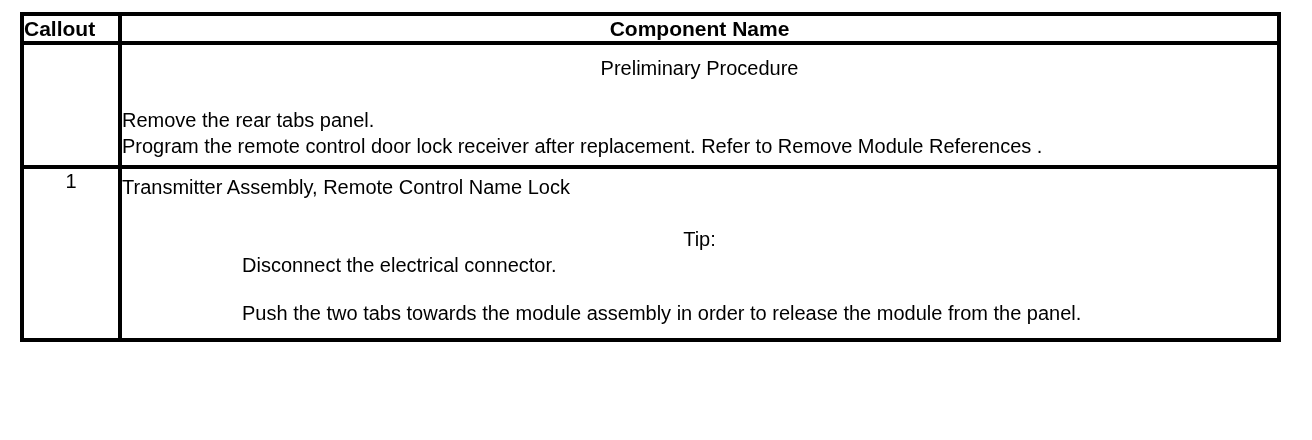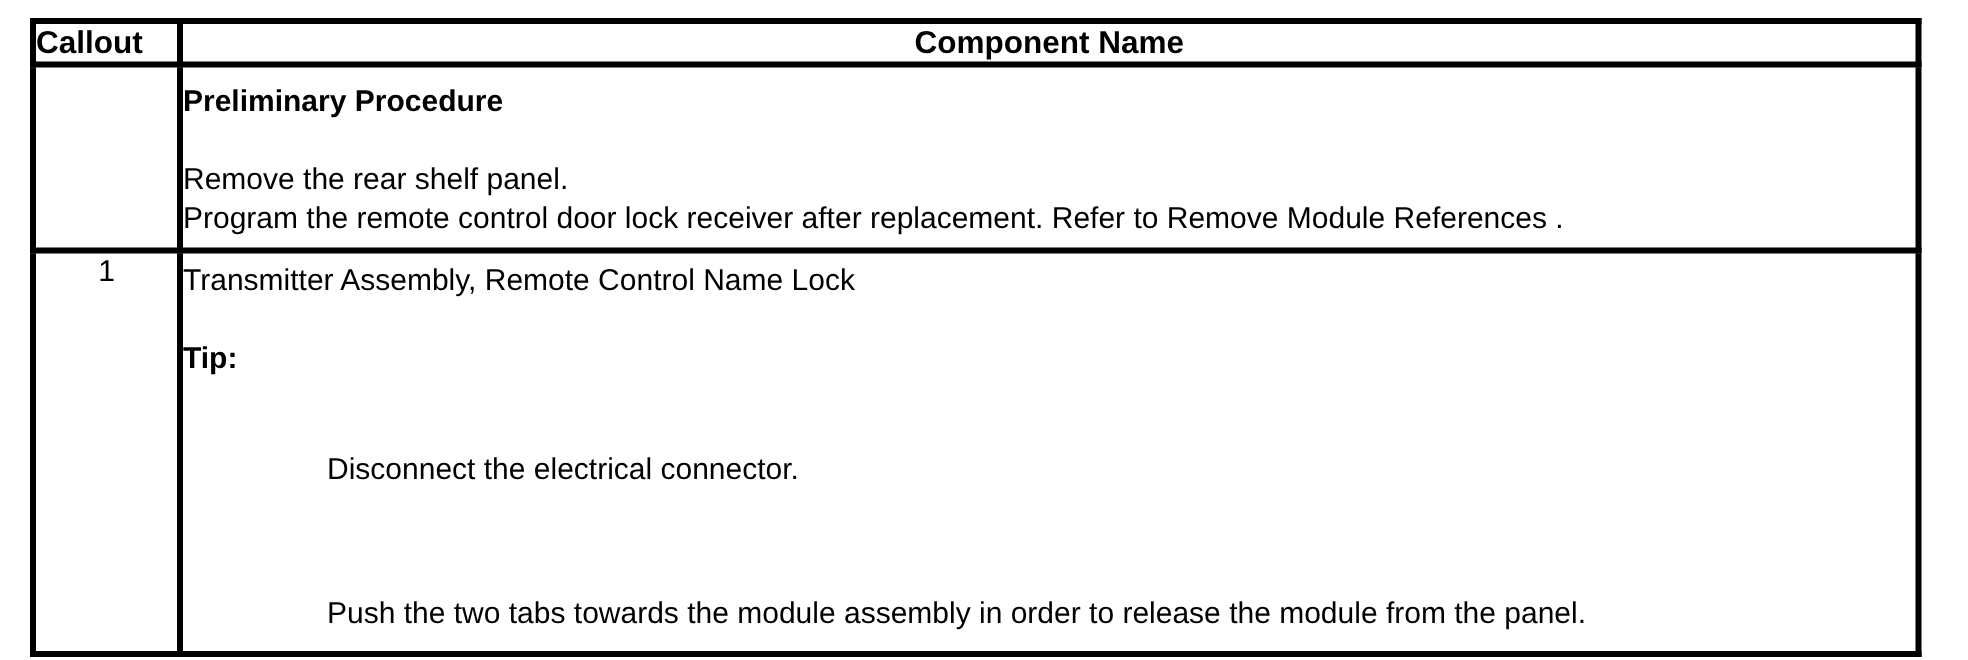--- a/index.html
+++ b/index.html
@@ -66,34 +66,33 @@
   .cell-blank {
     background: #ffffff;
   }
   .cell-body {
     padding: 8px 8px 10px 8px;
   }
   .blk {
     font-size: 20px;
     line-height: 26px;
   }
-  .blk.bold { font-weight: bold; }
+  .blk.bold { font-weight: normal; text-align: center; }
   .spacer-line {
     height: 26px;
     font-size: 20px;
     line-height: 26px;
   }
   .spacer-line-sm {
     height: 22px;
     font-size: 20px;
     line-height: 22px;
   }
   .indented {
-    padding-left: 96px;
-    margin-top: 48px;
+    padding-left: 120px;
   }
   .cell-callout-num {
     vertical-align: middle;
     text-align: center;
     padding: 0;
   }
   .callout-num {
     font-size: 20px;
     line-height: 24px;
     text-align: center;
@@ -120,21 +119,21 @@
         <td class="cell-head-name">
           <div class="head-text-center">Component Name</div>
         </td>
       </tr>
 
       <tr class="row-prelim">
         <td class="cell-blank"></td>
         <td class="cell-body">
           <div class="blk bold">Preliminary Procedure</div>
           <div class="spacer-line">&nbsp;</div>
-          <div class="blk">Remove the rear shelf panel.</div>
+          <div class="blk">Remove the rear tabs panel.</div>
           <div class="blk">Program the remote control door lock receiver after replacement. Refer to Remove Module References .</div>
         </td>
       </tr>
 
       <tr class="row-item">
         <td class="cell-callout-num">
           <div class="callout-num">1</div>
         </td>
         <td class="cell-body">
           <div class="blk">Transmitter Assembly, Remote Control Name Lock</div>

